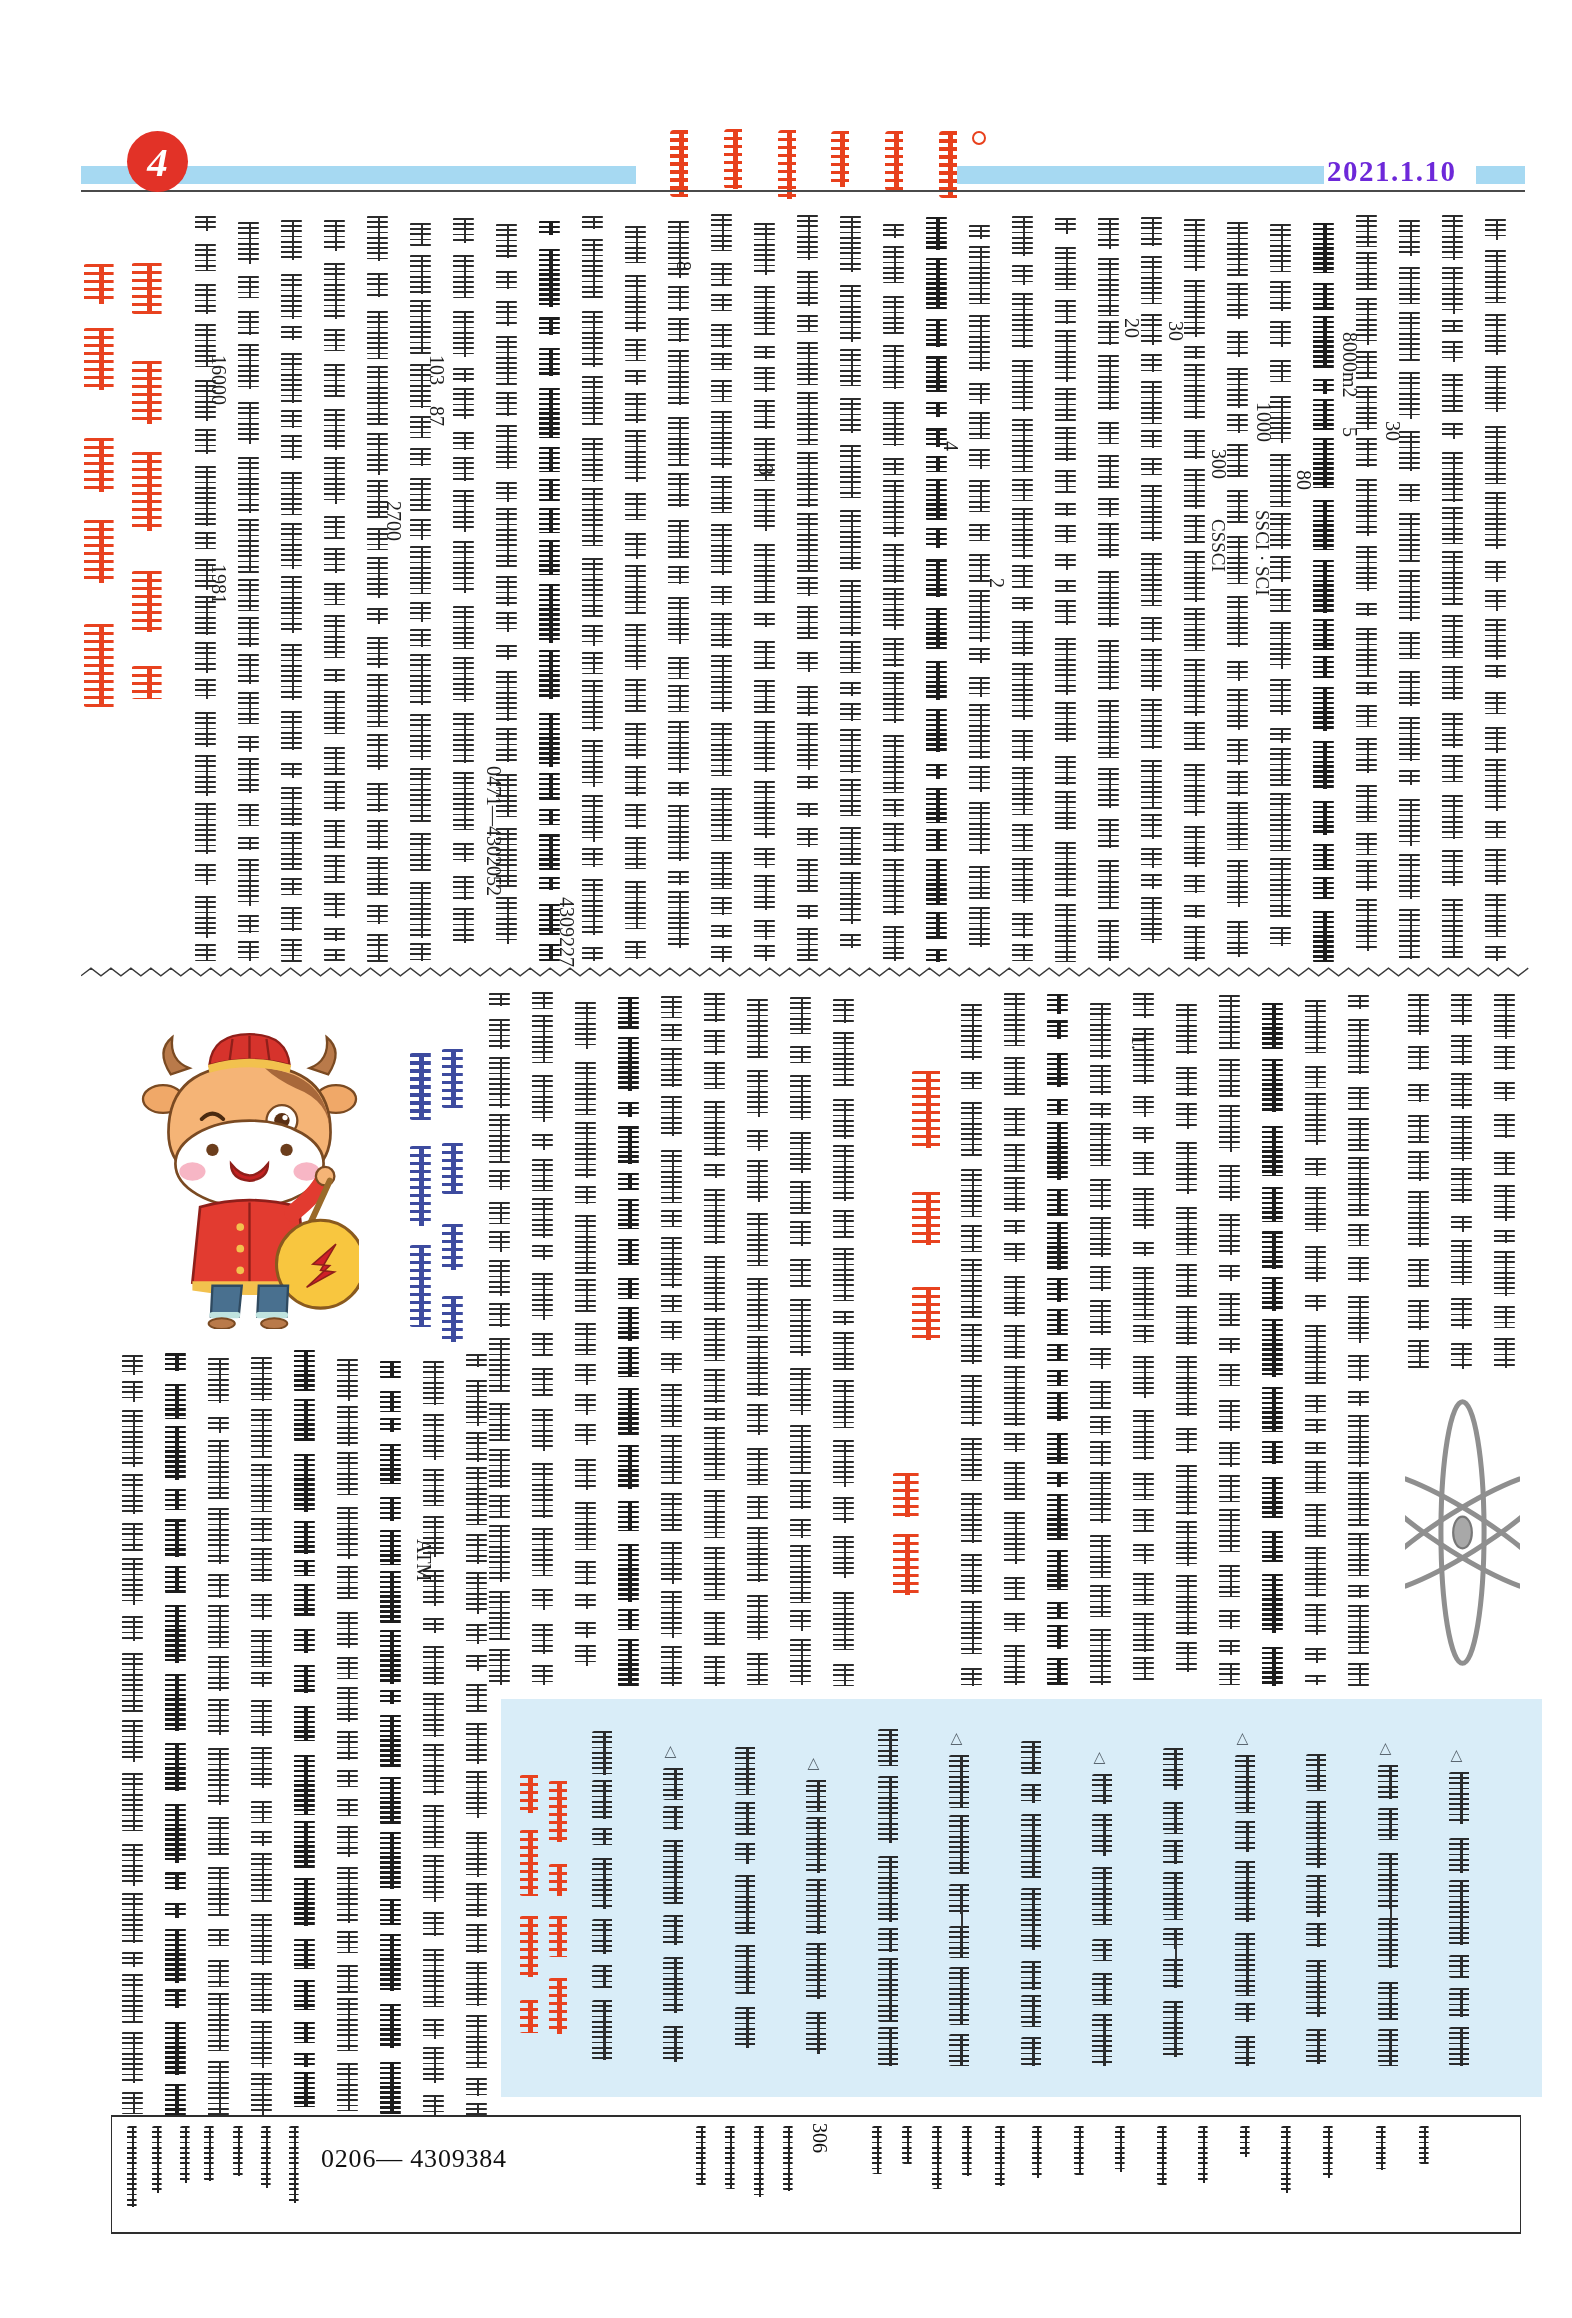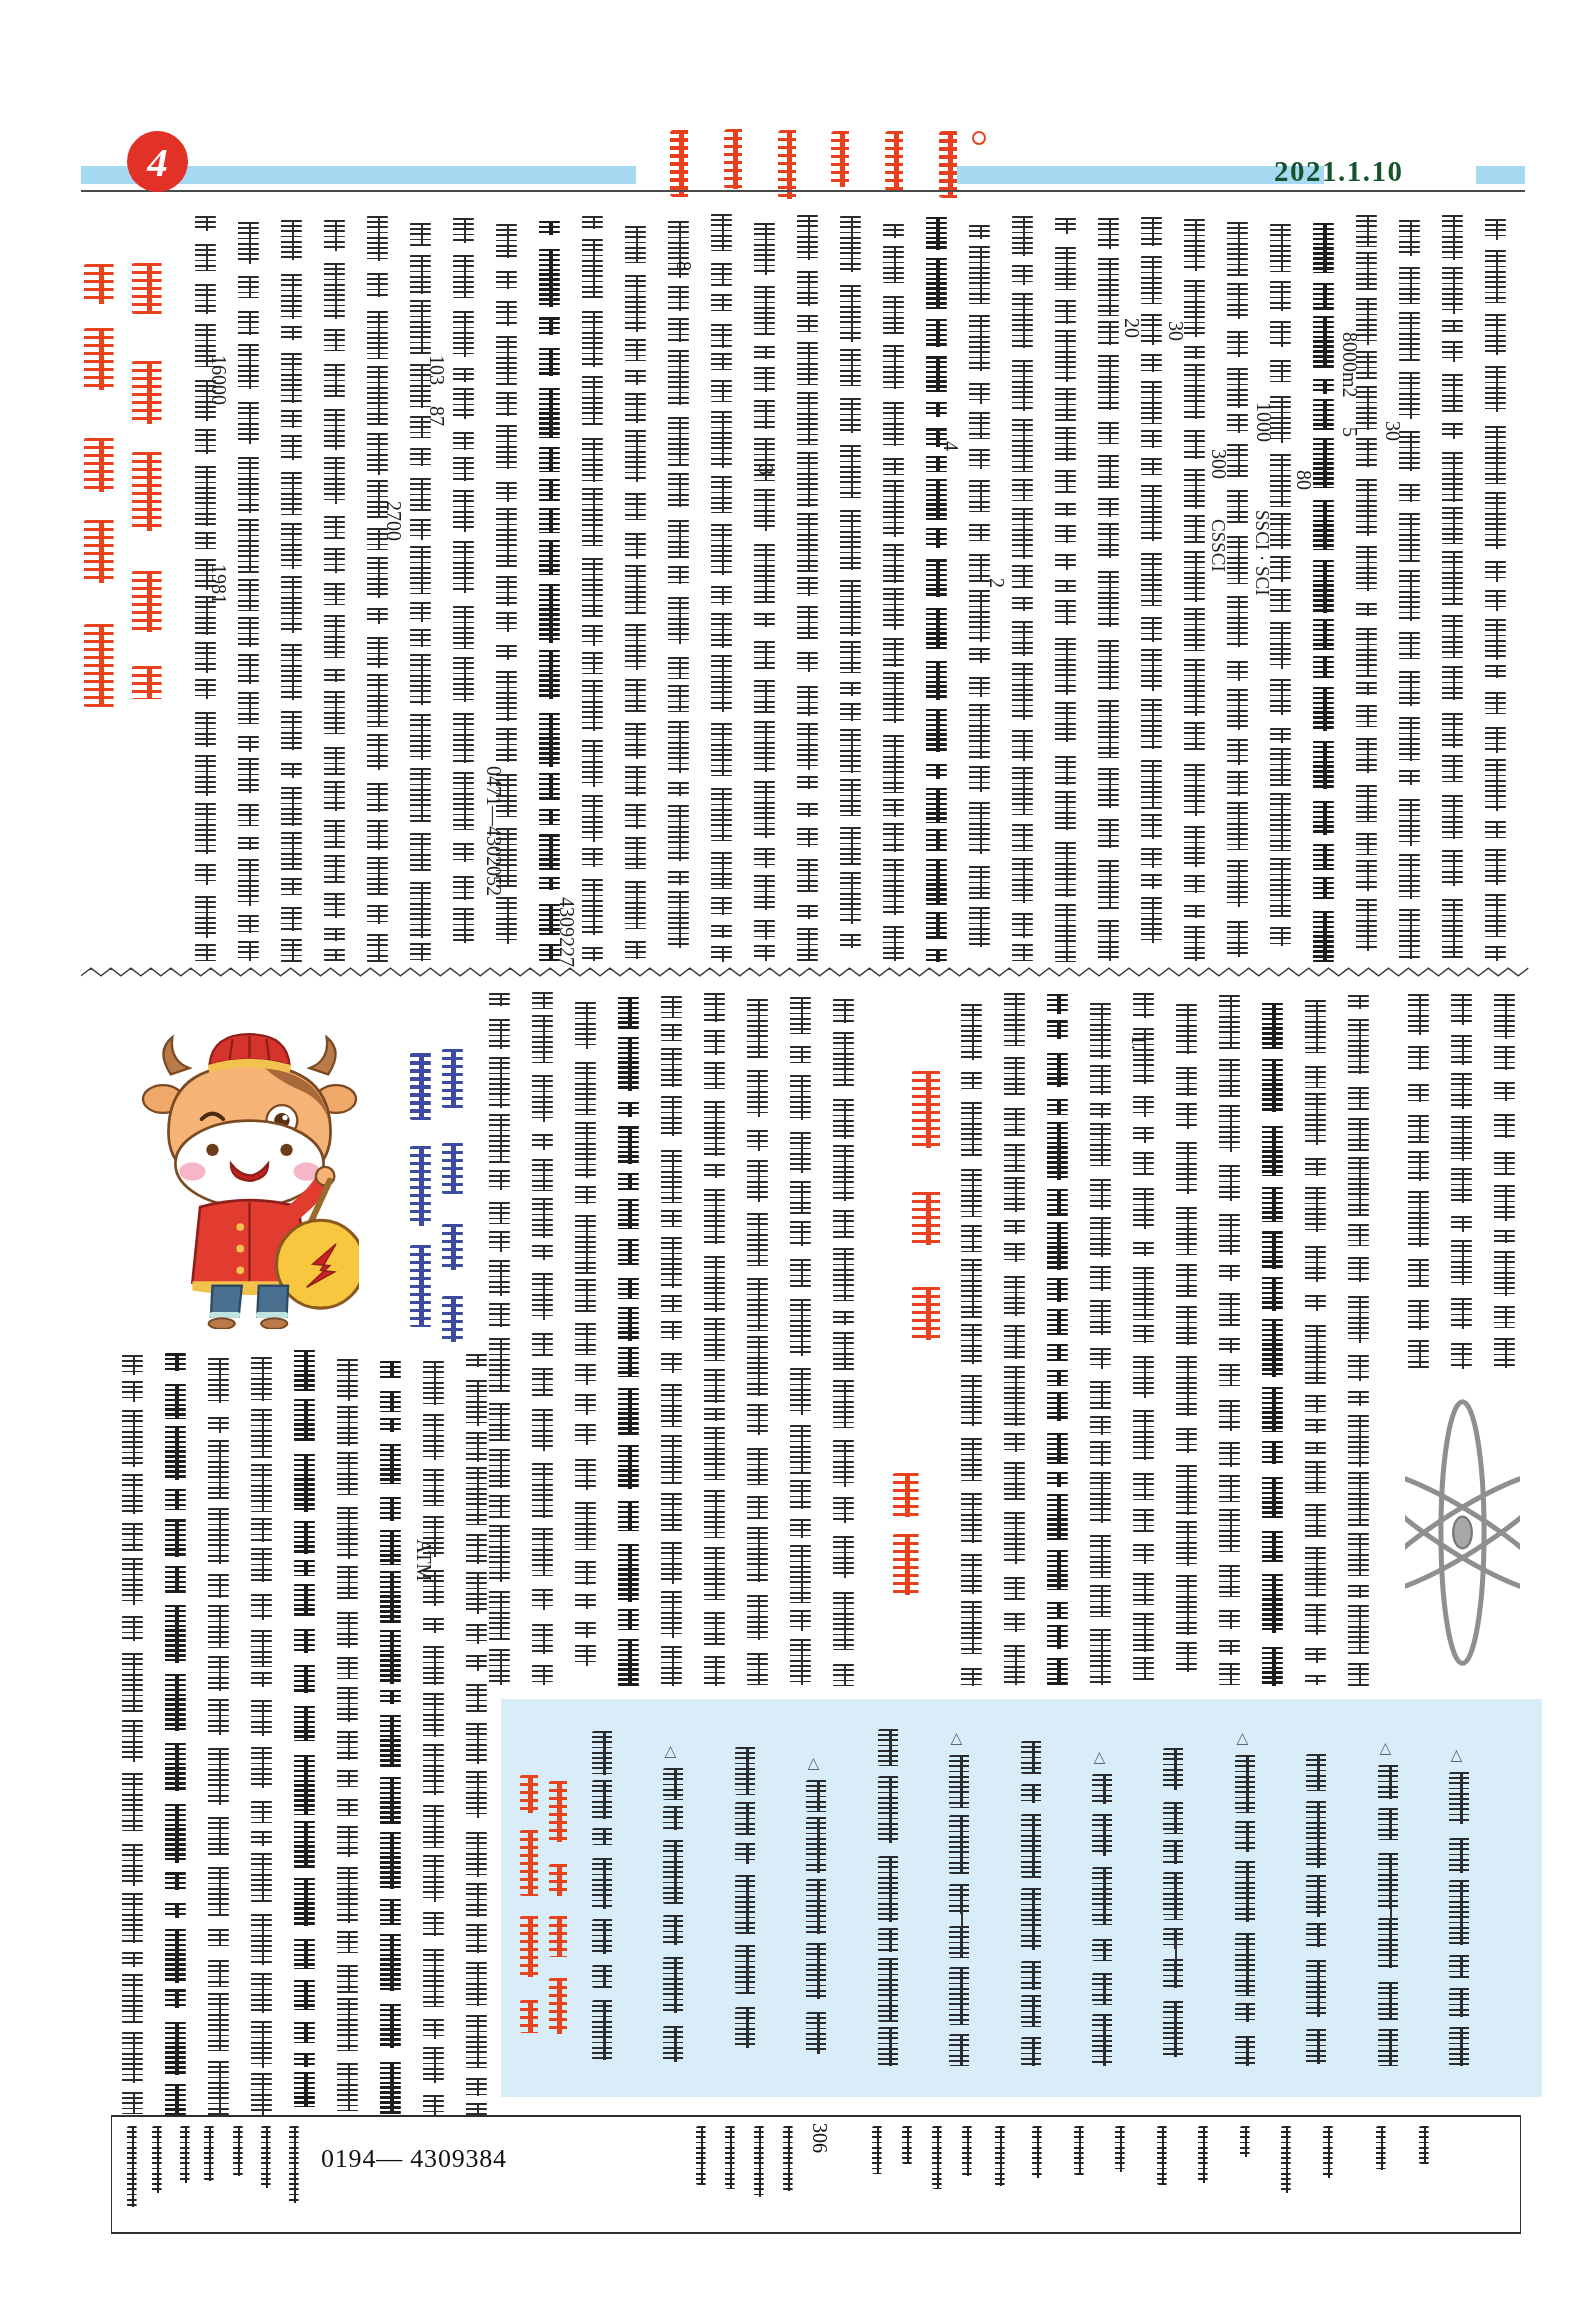--- a/index.html
+++ b/index.html
@@ -4,21 +4,21 @@
 <style>
   html,body{margin:0;padding:0;background:#ffffff;}
   #page{position:relative;width:1573px;height:2319px;background:#ffffff;overflow:hidden;
         font-family:"Liberation Serif", serif;}
 
   
   .hbar{position:absolute;height:18.4px;background:#a6d9f2;}
   .page-badge{position:absolute;left:127px;top:131px;width:61px;height:61px;border-radius:50%;
       background:#e23227;color:#ffffff;display:flex;align-items:center;justify-content:center;
       font:italic bold 41px "Liberation Serif", serif;z-index:3;}
-  .date{position:absolute;left:1274px;top:155px;width:135px;color:#14532d;
+  .date{position:absolute;left:1327px;top:155px;width:135px;color:#6d28d9;
       font:bold 29px "Liberation Serif", serif;letter-spacing:1.5px;z-index:3;}
   .hrule{position:absolute;left:81px;top:190px;width:1444px;height:2.3px;background:#4a4a4a;}
   .mast-ring{position:absolute;left:972px;top:131px;width:10px;height:10px;border:2.7px solid #e8401c;
       border-radius:50%;}
 
   
   .tblock{position:absolute;}
   .tcol{position:absolute;top:0;}
   .seg{position:absolute;border-radius:2.3px;background-repeat:no-repeat,no-repeat;
       background-image:
@@ -1539,21 +1539,21 @@
       <div class="tcol" style="position: absolute; left: 1323px; top: 2126px; width: 12.3px; height: 52px; color: rgb(20, 20, 20);">
         <div class="seg" style="left: 0px; top: 0px; width: 12.3px; height: 52px;"></div>
       </div>
       <div class="tcol" style="position: absolute; left: 1376px; top: 2126px; width: 12.3px; height: 44px; color: rgb(20, 20, 20);">
         <div class="seg" style="left: 0px; top: 0px; width: 12.3px; height: 44px;"></div>
       </div>
       <div class="tcol" style="position: absolute; left: 1419px; top: 2126px; width: 12.3px; height: 38px; color: rgb(20, 20, 20);">
         <div class="seg" style="left: 0px; top: 0px; width: 12.3px; height: 38px;"></div>
       </div>
     </div>
-  <div class="phone">0194— 4309384</div>
+  <div class="phone">0206— 4309384</div>
   <div class="room">306</div>
 
   <div id="tokens">
       <span class="token" style="left: 230px; top: 355px; font-size: 20px;">16000</span>
       <span class="token" style="left: 405px; top: 501px; font-size: 20px;">2700</span>
       <span class="token" style="left: 448px; top: 355px; font-size: 20px;">103</span>
       <span class="token" style="left: 448px; top: 406px; font-size: 20px;">87</span>
       <span class="token" style="left: 230px; top: 564px; font-size: 20px;">1981</span>
       <span class="token" style="left: 695px; top: 261px; font-size: 20px;">8</span>
       <span class="token" style="left: 1361px; top: 332px; font-size: 20px;">8000m2</span>

